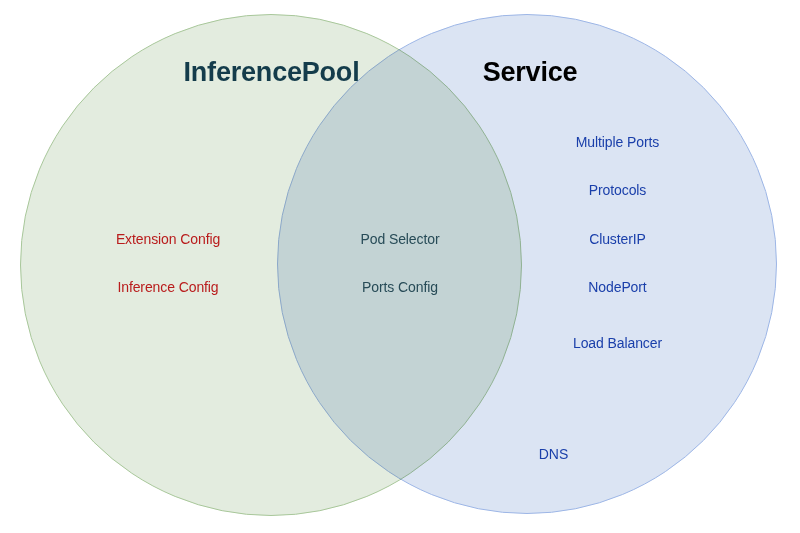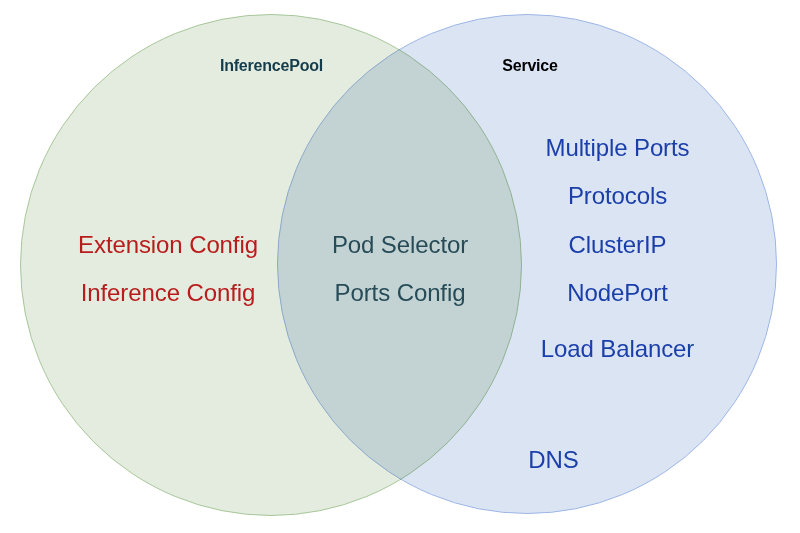--- a/index.html
+++ b/index.html
@@ -48,21 +48,21 @@
 
   
   #labels {
     position: absolute;
     inset: 0;
     z-index: 5;
   }
 
   .venn-title {
     position: absolute;
-    font-size: 16px;
+    font-size: 27px;
     font-weight: bold;
     white-space: nowrap;
     letter-spacing: -0.2px;
   }
   #title-inferencepool {
     left: 0;
     width: 543px;
     text-align: center;
     top: 57px;
     color: #143c4b;
@@ -70,21 +70,21 @@
   #title-service {
     left: 390px;
     width: 280px;
     text-align: center;
     top: 57px;
     color: #000000;
   }
 
   .venn-item {
     position: absolute;
-    font-size: 24px;
+    font-size: 14px;
     white-space: nowrap;
     letter-spacing: -0.1px;
   }
   .item-left {
     color: #b91c1c;
     left: 12px;
     width: 312px;
     text-align: center;
   }
   .item-center {

